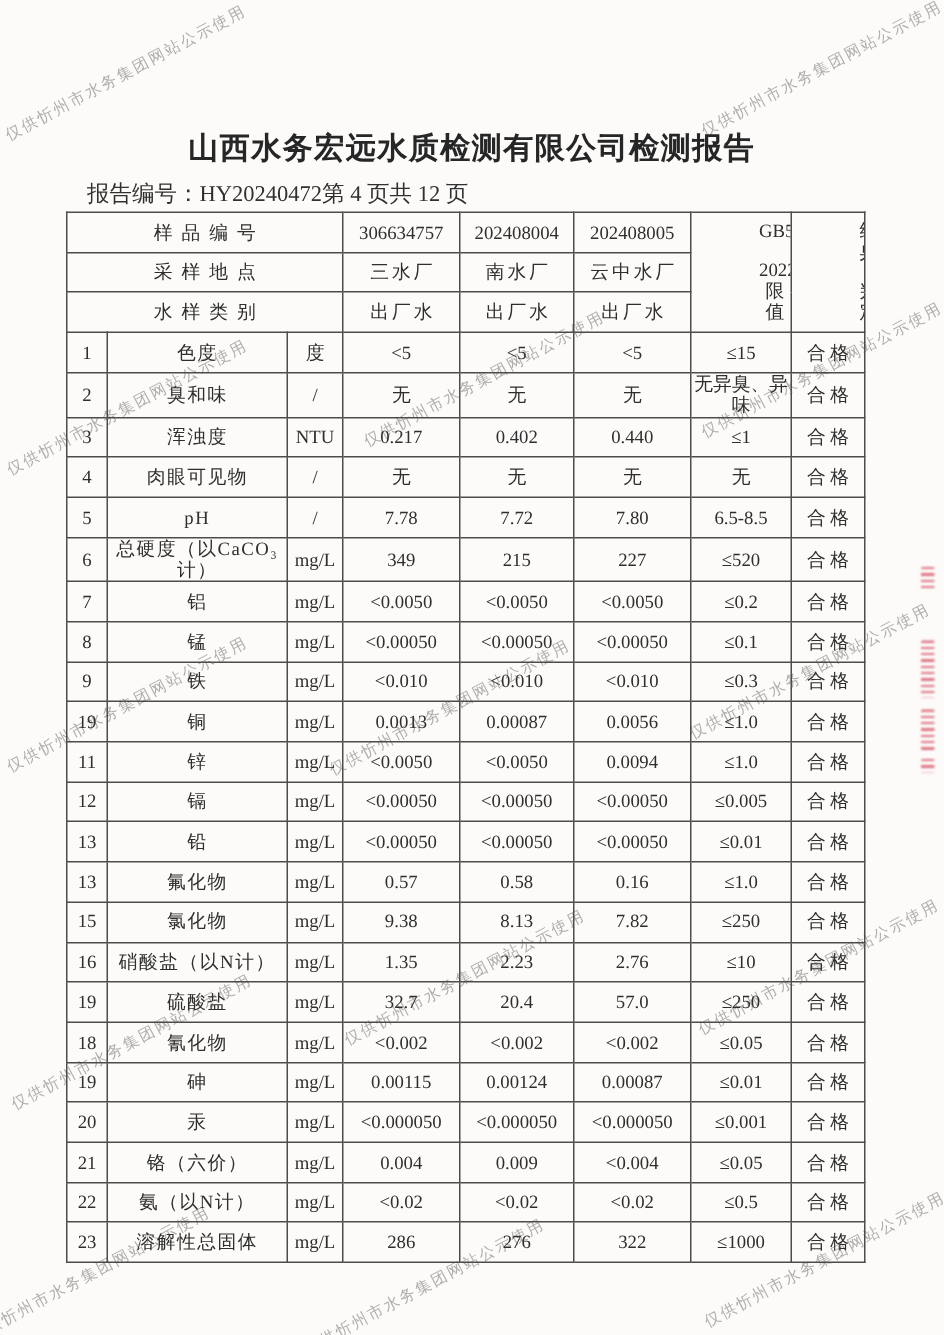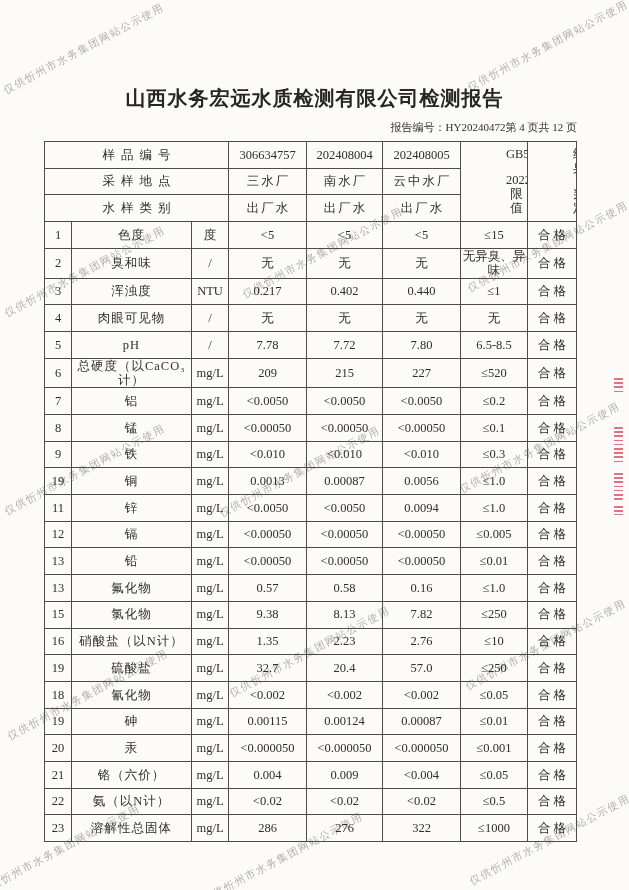--- a/index.html
+++ b/index.html
@@ -2,21 +2,21 @@
 <html><head>
 <meta charset="utf-8">
 <style>
   html,body{margin:0;padding:0;}
   .page{position:relative;width:629px;height:890px;background:#fcfbf9;overflow:hidden;
         font-family:"Liberation Serif","DejaVu Serif",serif;color:#2d2d2d;}
   .title{position:absolute;top:85px;left:0;width:100%;text-align:center;
          font-family:"Liberation Sans","DejaVu Sans",sans-serif;font-weight:700;
          font-size:20px;letter-spacing:1px;color:#262626;z-index:2;}
   .meta{position:absolute;top:120px;left:58px;right:52px;display:flex;
-        justify-content:flex-end;font-size:11px;color:#303030;z-index:2;}
+        justify-content:flex-start;font-size:15px;color:#303030;z-index:2;}
   table.report{position:absolute;left:44px;top:141px;width:532px;table-layout:fixed;
         border-collapse:collapse;z-index:2;background:transparent;}
   table.report td{border:1px solid #4c4c4c;text-align:center;padding:0;
         font-size:12.5px;line-height:1.15;height:25.7px;color:#2e2e2e;overflow:hidden;}
   table.report{border:1.5px solid #454545;}
   thead td{height:27px;}
   td.hlabel{letter-spacing:6px;text-indent:6px;}
   td.c-name{text-align:left;padding-left:7px;letter-spacing:1px;}
   td.c-no{font-size:12px;}
   td.c-unit{font-size:12px;}
@@ -164,21 +164,21 @@
           <td class="c-val">7.72</td>
           <td class="c-val">7.80</td>
           <td class="c-limit">6.5-8.5</td>
           <td class="c-res">合格</td>
         </tr>
 
         <tr>
           <td class="c-no">6</td>
           <td class="c-name">总硬度（以CaCO₃计）</td>
           <td class="c-unit">mg/L</td>
-          <td class="c-val">209</td>
+          <td class="c-val">349</td>
           <td class="c-val">215</td>
           <td class="c-val">227</td>
           <td class="c-limit">≤520</td>
           <td class="c-res">合格</td>
         </tr>
 
         <tr>
           <td class="c-no">7</td>
           <td class="c-name">铝</td>
           <td class="c-unit">mg/L</td>

